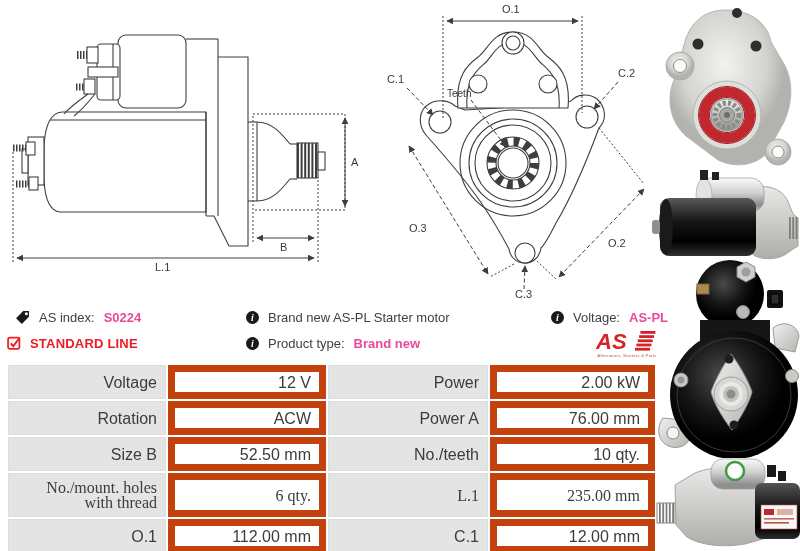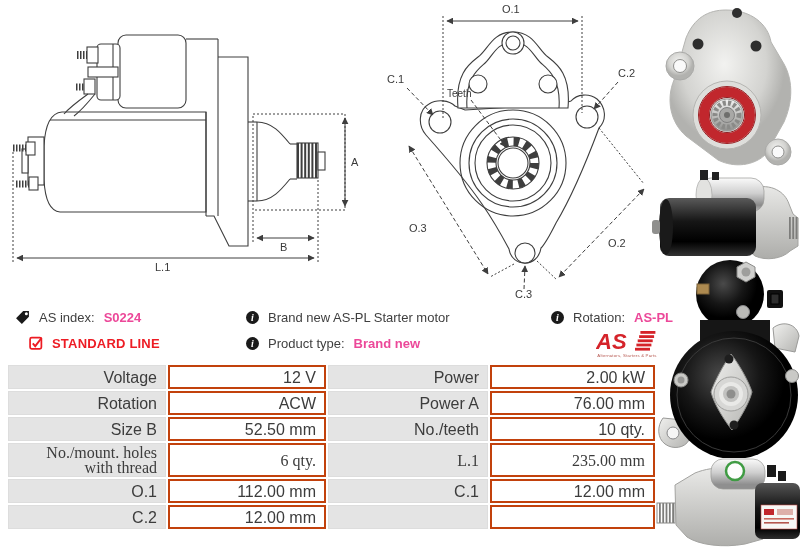--- a/index.html
+++ b/index.html
@@ -10,21 +10,21 @@
   .info-item { position:absolute; display:flex; align-items:center; gap:9px; height:16px; font-size:13px; color:#3f3f3f; white-space:nowrap; }
   .info-item b { color:#ec4899; }
   .std-line { color:#ed1c24; font-weight:bold; letter-spacing:.2px; }
   .ico-info { display:inline-block; width:13px; height:13px; border-radius:50%; background:#1a1a1a; color:#fff;
               font:bold italic 10px/13px "Liberation Serif", serif; text-align:center; flex:0 0 13px; }
   
   table.spec { position:absolute; left:6px; top:363px; width:651px; border-collapse:separate; border-spacing:2px;
                table-layout:fixed; font-size:16px; }
   table.spec td { height:20px; padding:0 8px; text-align:right; vertical-align:middle; line-height:15px; overflow:hidden; }
   td.lbl { background:#e4e4e4; border:1px solid #dddddd; color:#3c3c3c; }
-  td.val { background:#ffffff; border:2px solid #c2410c; color:#3c3c3c; }
+  td.val { background:#ffffff; border:7px solid #c2410c; color:#3c3c3c; }
   tr.tall td { height:30px;font-family:Liberation Serif, serif; }
   svg text { font-family:"Liberation Sans", sans-serif; }
   .dimtxt { font-size:11px; fill:#3a3a3a; }
   .teethtxt { font-size:10px; fill:#3a3a3a; }
 </style>
 </head>
 <body>
 
 <div class="page">
 
@@ -283,42 +283,42 @@
 
   <div class="info-item" style="left:15px;top:309px">
     <svg width="15" height="15" viewBox="0 0 14 14">
       <polygon points="13.3,1 7.6,1 1,7.6 6.4,13 13,6.4 13,1" fill="#1a1a1a"></polygon>
       <circle cx="10.6" cy="3.6" r="1.4" fill="#fff"></circle>
     </svg>
     <span>AS index:</span>
     <b>S0224</b>
   </div>
 
-  <div class="info-item" style="left:29px;top:335px">
+  <div class="info-item" style="left:7px;top:335px">
     <svg width="14" height="14" viewBox="0 0 13 13">
       <rect x="1" y="1.5" width="10.5" height="10.5" rx="1.5" fill="none" stroke="#ed1c24" stroke-width="1.6"></rect>
       <path d="M3.5,6.8 L5.8,9.4 L11.8,1.6" fill="none" stroke="#ed1c24" stroke-width="1.8"></path>
     </svg>
     <span class="std-line">STANDARD LINE</span>
   </div>
 
   <div class="info-item" style="left:246px;top:309px">
     <span class="ico-info">i</span>
     <span>Brand new AS-PL Starter motor</span>
   </div>
 
   <div class="info-item" style="left:246px;top:335px">
     <span class="ico-info">i</span>
     <span>Product type:</span>
     <b>Brand new</b>
   </div>
 
   <div class="info-item" style="left:551px;top:309px">
     <span class="ico-info">i</span>
-    <span>Rotation:</span>
+    <span>Voltage:</span>
     <b>AS-PL</b>
   </div>
 
   <svg class="abs" style="left:596px;top:329px" width="64" height="30" viewBox="0 0 64 30">
     <text x="0" y="20" font-size="22" font-style="italic" font-weight="bold" fill="#d5232a">AS</text>
     <g>
       <rect x="44.4" y="2" width="15" height="2.8" fill="#d5232a"></rect>
       <rect x="43.1" y="6.2" width="15" height="2.8" fill="#d5232a"></rect>
       <rect x="41.7" y="10.4" width="15" height="2.8" fill="#d5232a"></rect>
       <rect x="40.4" y="14.6" width="15" height="2.8" fill="#d5232a"></rect>

